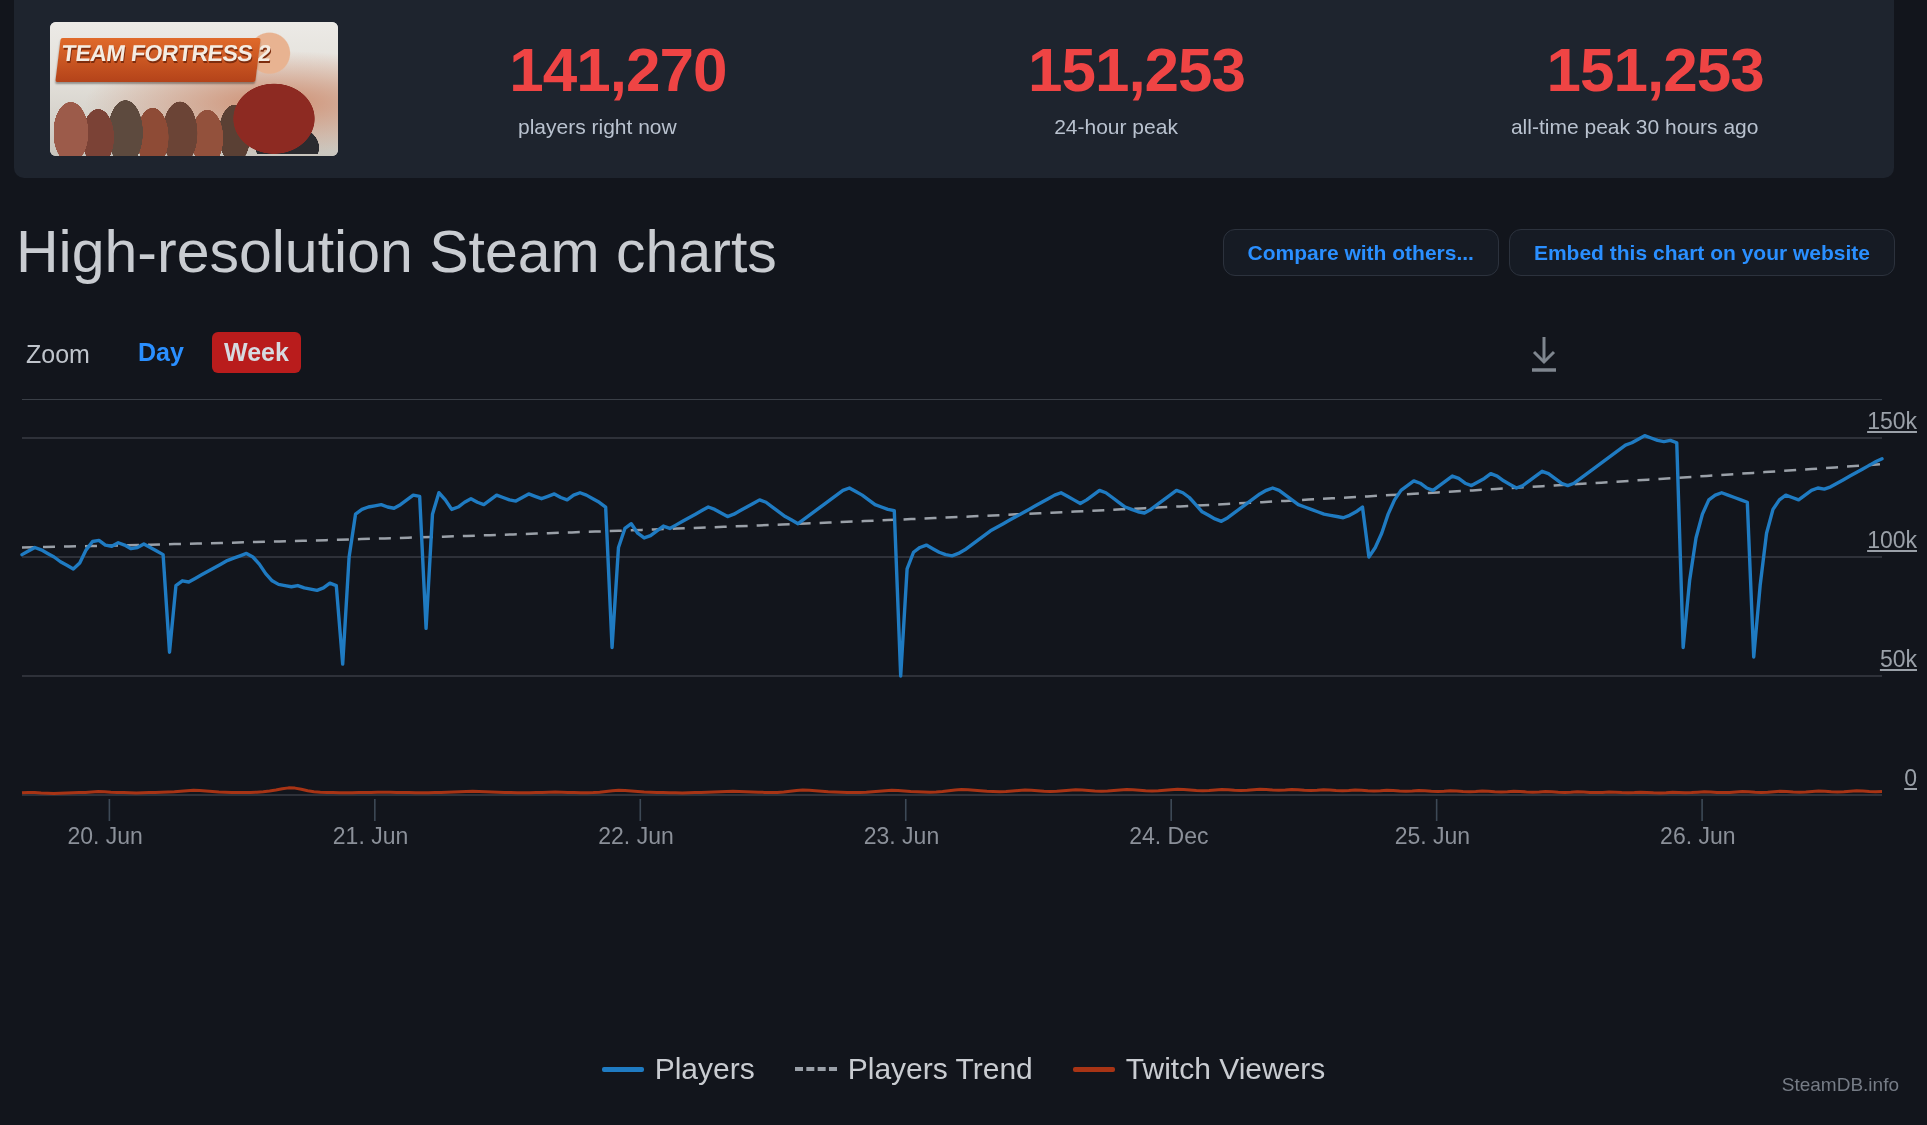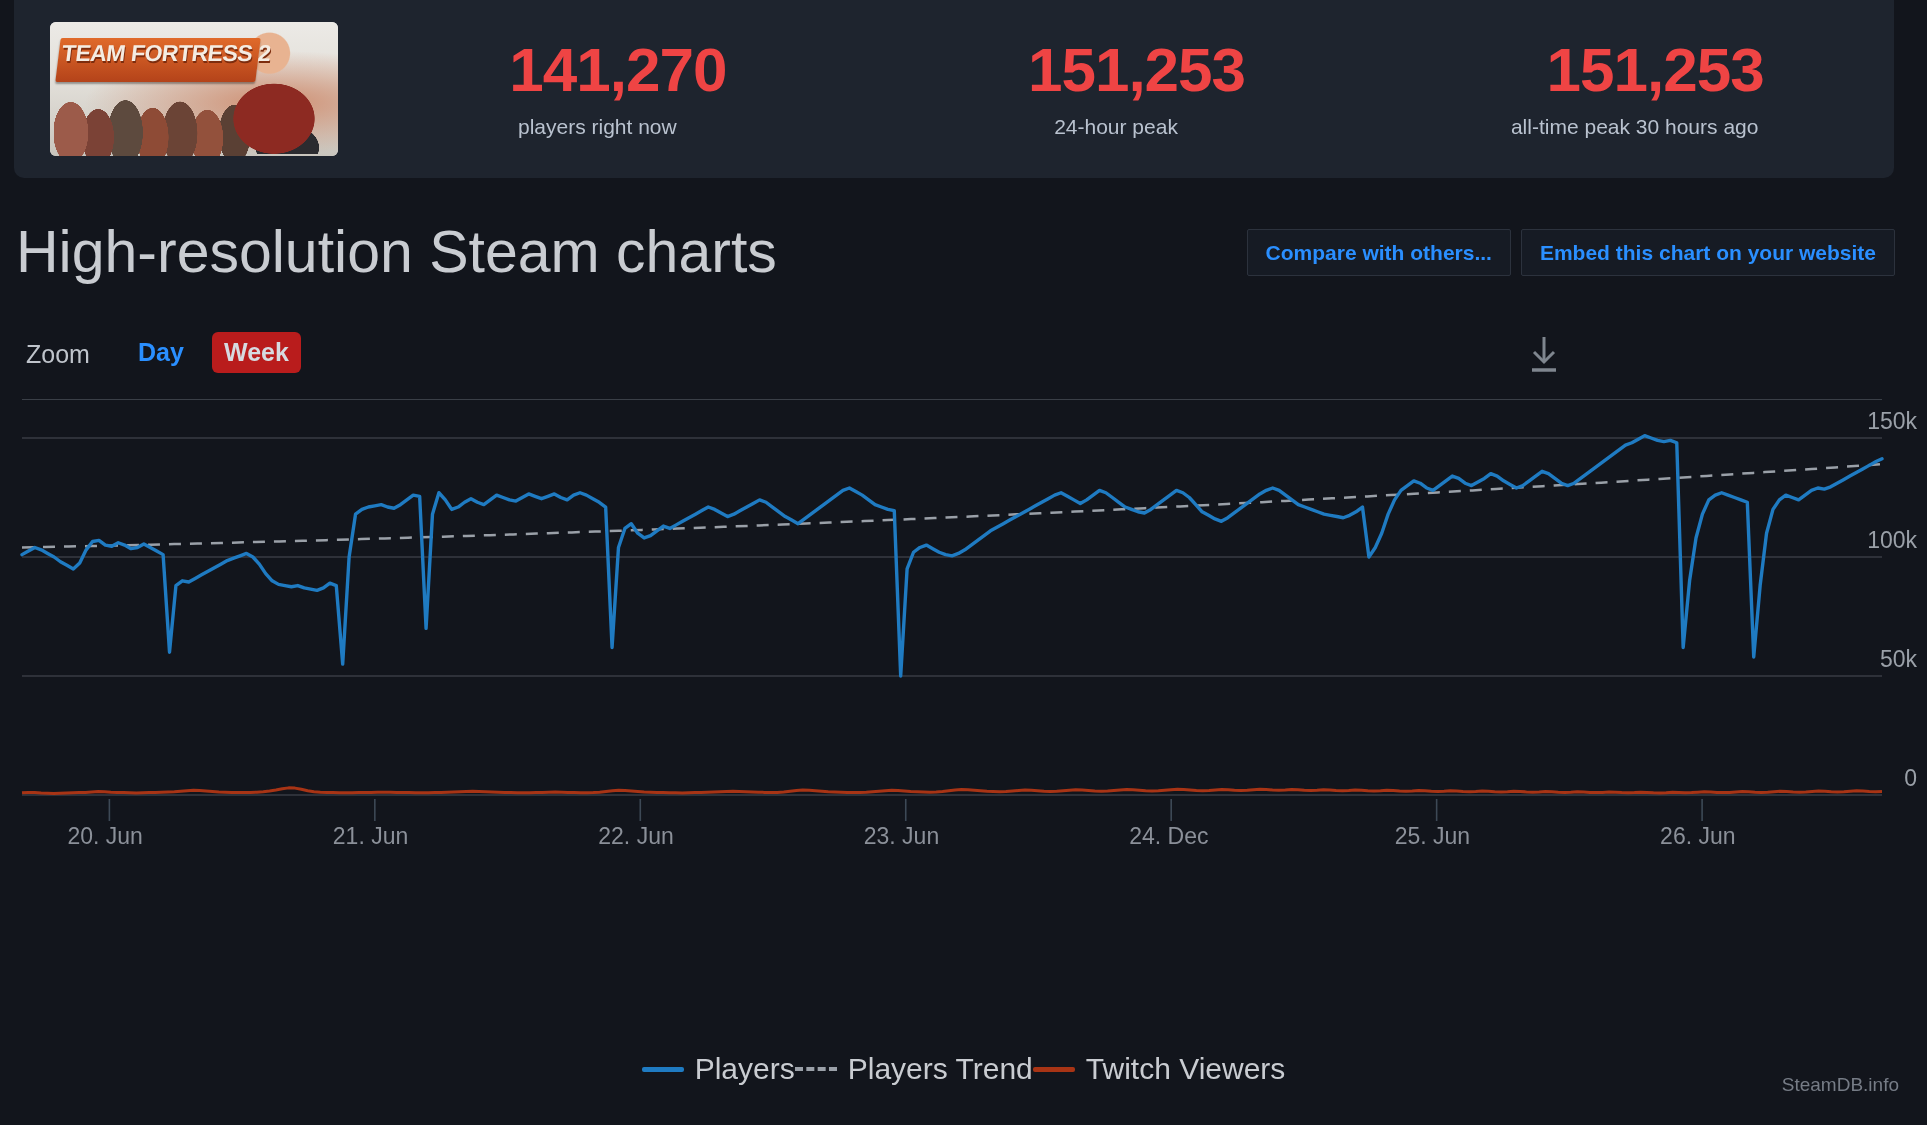--- a/index.html
+++ b/index.html
@@ -143,26 +143,26 @@
   }
   .title-buttons {
     position: absolute;
     right: 32px;
     top: 7px;
     display: flex;
     gap: 10px;
   }
   .tbtn {
     border: 1px solid #2c323d;
-    border-radius: 2px;
+    border-radius: 12px;
     background: #161b24;
     color: #2a8fff;
     font-size: 21px;
     font-weight: bold;
-    padding: 12px 18px;
+    padding: 12px 24px;
     line-height: 1;
     cursor: pointer;
     white-space: nowrap;
   }
 
   
   .zoom-row {
     position: absolute;
     left: 0;
     top: 330px;
@@ -223,37 +223,39 @@
     height: 620px;
   }
   .chart-svg { display:block; }
 
   .ylab {
     position: absolute;
     font-size: 23px;
     color: #9aa0a8;
     text-align: right;
     white-space: nowrap;
+    text-decoration: underline;
   }
   .xlab {
     position: absolute;
     font-size: 23px;
     color: #8b9099;
     white-space: nowrap;
   }
 
   
   .legend {
     position: absolute;
     left: 0;
     top: 1052px;
     width: 1927px;
     display: flex;
     justify-content: center;
     align-items: center;
+    gap: 40px;
   }
   .leg-item {
     display: flex;
     align-items: center;
     gap: 11px;
     cursor: pointer;
   }
   .leg-text {
     font-size: 30px;
     color: #c9ccd1;

